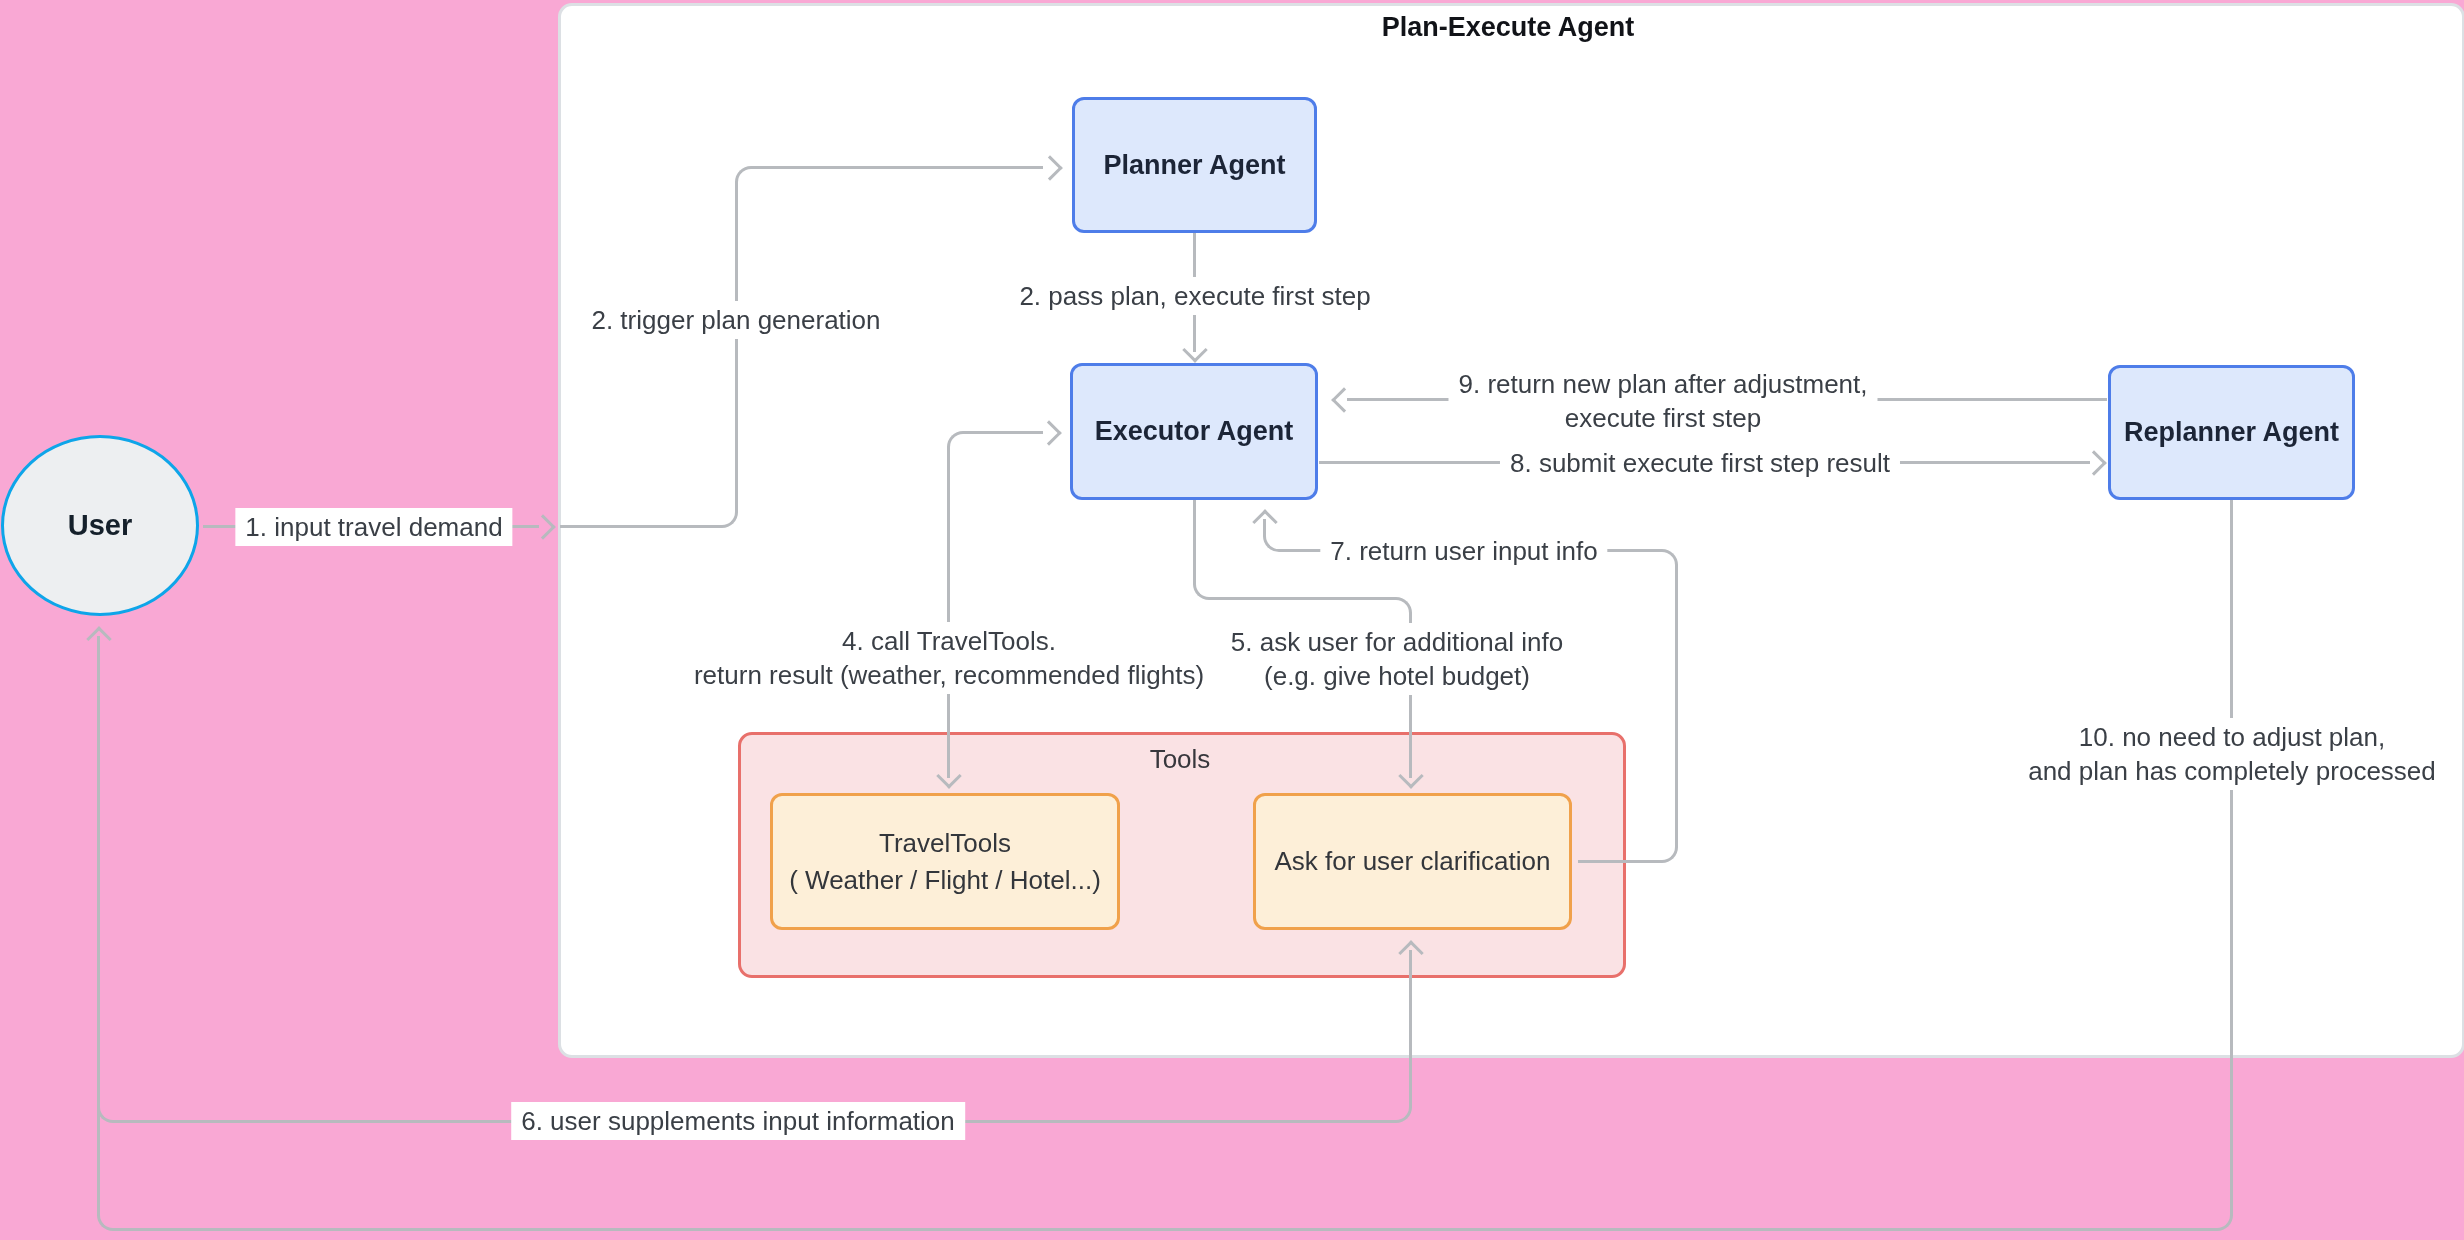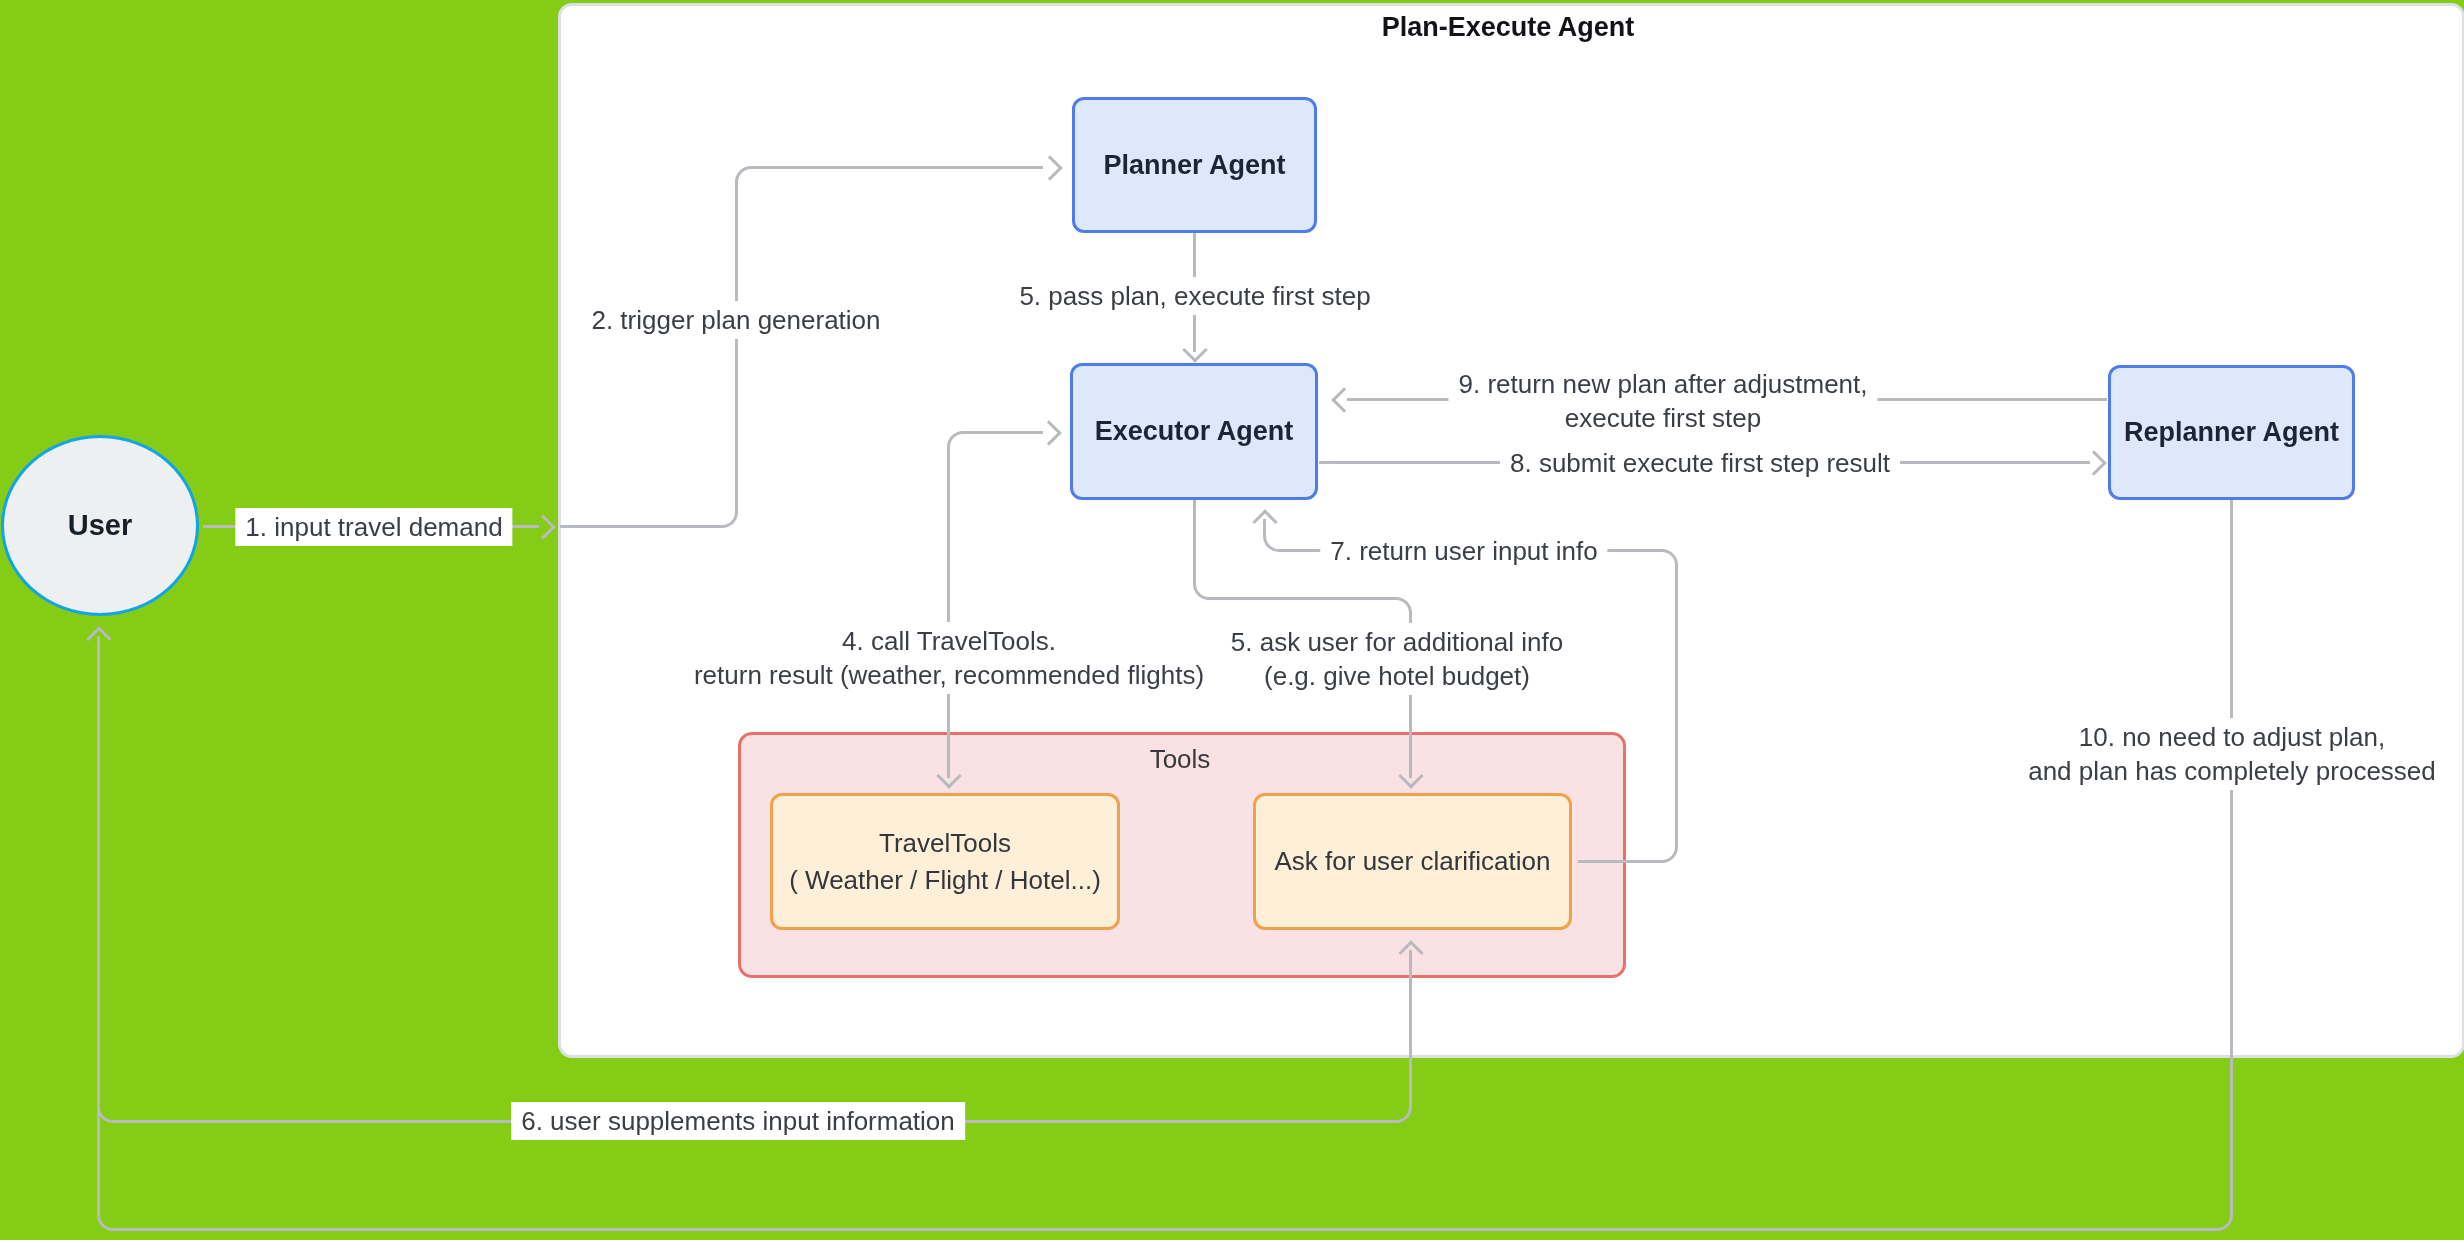--- a/index.html
+++ b/index.html
@@ -1,16 +1,16 @@
 <!DOCTYPE html>
 <html><head>
 <meta charset="utf-8">
 <style>
   html,body{margin:0;padding:0;background:#ffffff;}
-  .canvas{position:relative;width:2464px;height:1240px;background:#84cc16;
+  .canvas{position:relative;width:2464px;height:1240px;background:#f9a8d4;
           font-family:"Liberation Sans","DejaVu Sans",sans-serif;overflow:hidden;}
 
   
   .outer{position:absolute;left:558px;top:3px;width:1901px;height:1049px;
          border:3px solid #dce0e4;border-radius:14px;background:#ffffff;z-index:0;}
   .outer-title{position:absolute;left:1508px;top:27px;transform:translate(-50%,-50%);
          font-weight:bold;font-size:27px;color:#111318;white-space:nowrap;z-index:5;}
   .tools{position:absolute;left:738px;top:732px;width:882px;height:240px;
          border:3px solid #e8706b;border-radius:14px;background:#fae2e4;z-index:1;}
   .tools-title{position:absolute;left:1180px;top:759px;transform:translate(-50%,-50%);
@@ -64,21 +64,21 @@
   <div class="hl" style="left:560px;top:525px;width:161px;"></div>
   <div class="corner c-br" style="left:720px;top:510px;"></div>
   <div class="vl" style="left:735px;top:183px;height:327px;"></div>
   <div class="corner c-tl" style="left:735px;top:166px;"></div>
   <div class="hl" style="left:753px;top:166px;width:290px;"></div>
   <div class="chev r" style="left:1041px;top:159px;"></div>
   <div class="elabel" style="left:736px;top:320px;">2. trigger plan generation</div>
 
   <div class="vl" style="left:1193px;top:233px;height:119px;"></div>
   <div class="chev d" style="left:1186px;top:341px;"></div>
-  <div class="elabel" style="left:1195px;top:296px;">5. pass plan, execute first step</div>
+  <div class="elabel" style="left:1195px;top:296px;">2. pass plan, execute first step</div>
 
   <div class="corner c-tl" style="left:947px;top:431px;"></div>
   <div class="hl" style="left:965px;top:431px;width:78px;"></div>
   <div class="chev r" style="left:1040px;top:424px;"></div>
   <div class="vl" style="left:947px;top:449px;height:329px;"></div>
   <div class="chev d" style="left:940px;top:767px;"></div>
   <div class="elabel" style="left:949px;top:658px;">
     <span>4. call TravelTools.</span>
     <span>return result (weather, recommended flights)</span>
   </div>

